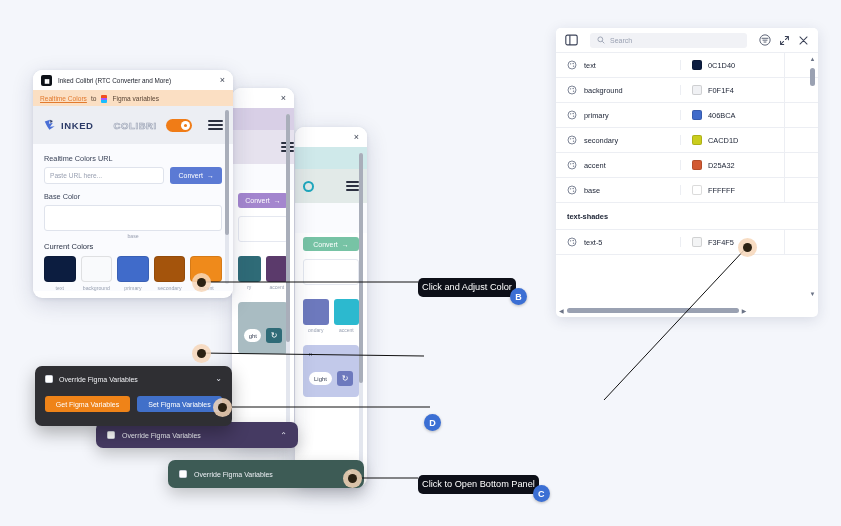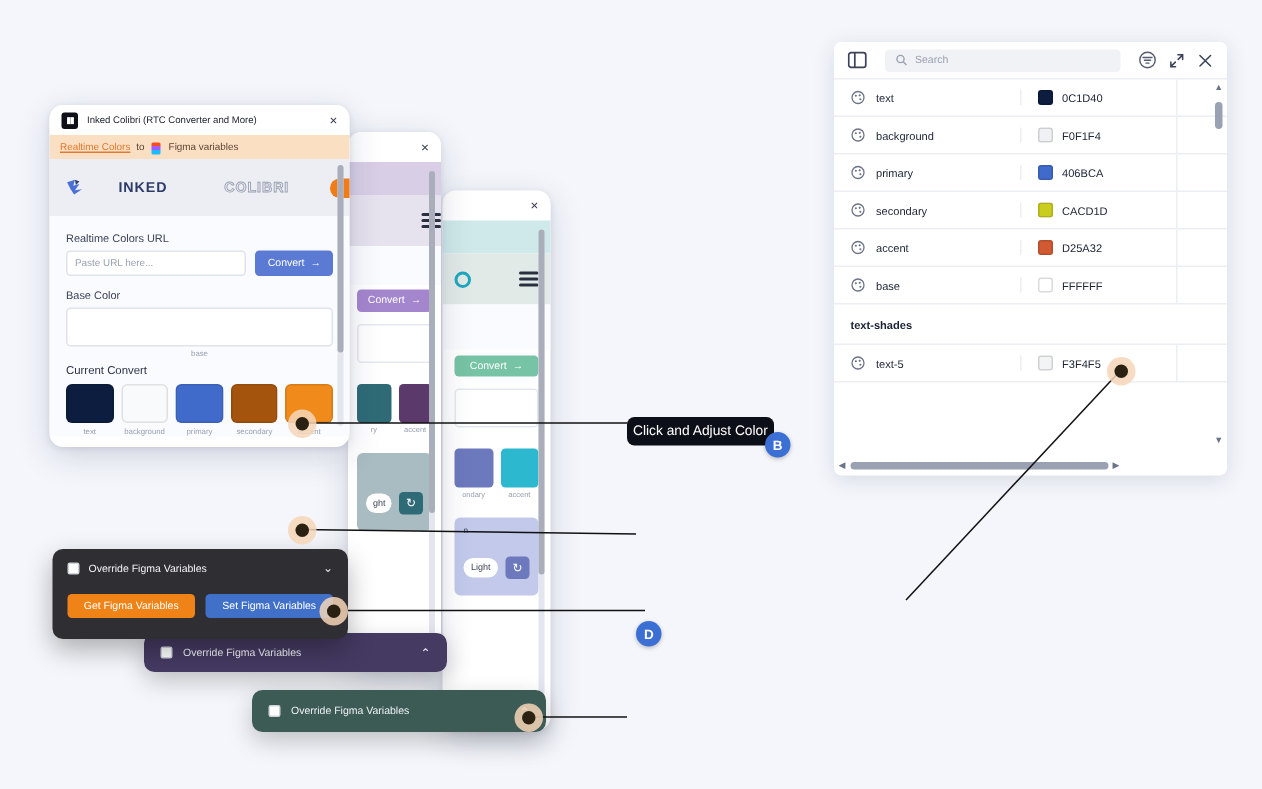--- a/index.html
+++ b/index.html
@@ -38,21 +38,21 @@
     padding: 0 7px; font-size: 6.6px; color: #5b4636;
   }
   .banner .lnk { color: #e27a2e; text-decoration: underline; }
   .banner .fig {
     display: inline-block; width: 6px; height: 8px; position: relative; top: 1px;
     background: linear-gradient(180deg,#f24e1e 0 33%,#a259ff 33% 66%,#1abcfe 66% 100%);
     border-radius: 1px; margin: 0 1px;
   }
   .brandbar {
     height: 38px; background: #eceef3; display: flex; align-items: center;
-    padding: 16px 10px; gap: 22px;
+    padding: 16px 10px; gap: 4px;
   }
   .bird { width: 14px; height: 14px; flex: none; }
   .brand-inked { font-size: 9.5px; font-weight: 700; letter-spacing: .6px; color: #2b3a67; }
   .brand-colibri {
     font-size: 9.5px; font-weight: 700; letter-spacing: .6px;
     color: transparent; margin-left: 16px; -webkit-text-stroke: .6px #9aa2b4;
   }
   .toggle {
     width: 26px; height: 13px; border-radius: 7px; background: #f07c17; position: relative;
     margin-left: 5px; flex: none;
@@ -301,21 +301,21 @@
         <div class="input">Paste URL here...</div>
         <div class="btn-convert">
           <span>Convert</span>
           <span>→</span>
         </div>
       </div>
       <div class="field-label" style="margin-top:8px">Base Color</div>
       <div class="basecolor-box"></div>
       <div class="base-caption">base</div>
 
-      <div class="sec-title">Current Convert</div>
+      <div class="sec-title">Current Colors</div>
       <div class="swatches">
         <div class="sw-col">
           <div class="sw" style="background:#0C1D40"></div>
           <span class="sw-cap">text</span>
         </div>
         <div class="sw-col">
           <div class="sw" style="background:#F9FAFC"></div>
           <span class="sw-cap">background</span>
         </div>
         <div class="sw-col">
@@ -544,14 +544,18 @@
   <div class="anno" style="left:418px; top:270px;">
     <span class="anno-pill">Click and Adjust  Color</span>
     <span class="anno-badge" style="margin-left:-6px; margin-top:18px;">B</span>
   </div>
 
 
   <div class="anno" style="left:430px; top:396px;">
     <span class="anno-badge" style="margin-left:-6px; margin-top:18px;">D</span>
   </div>
 
+  <div class="anno" style="left:418px; top:467px;">
+    <span class="anno-pill">Click to Open Bottom  Panel</span>
+    <span class="anno-badge" style="margin-left:-6px; margin-top:18px;">C</span>
+  </div>
 
 </div>
 
 </body></html>

